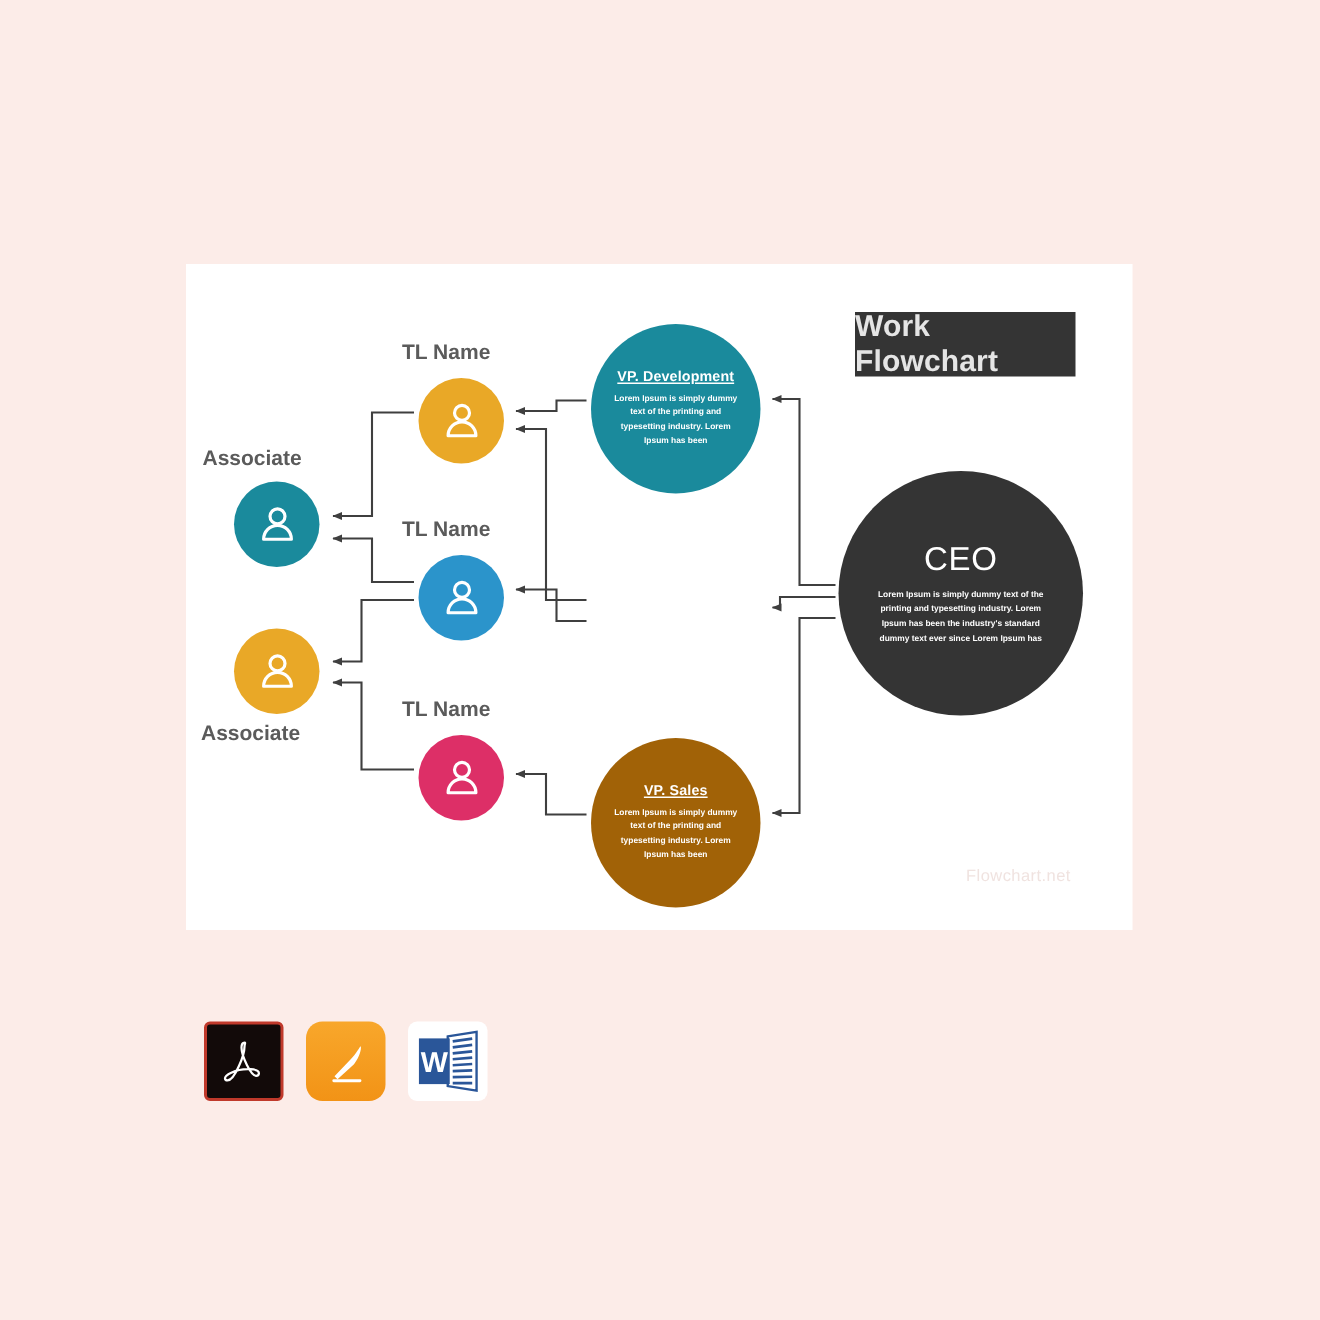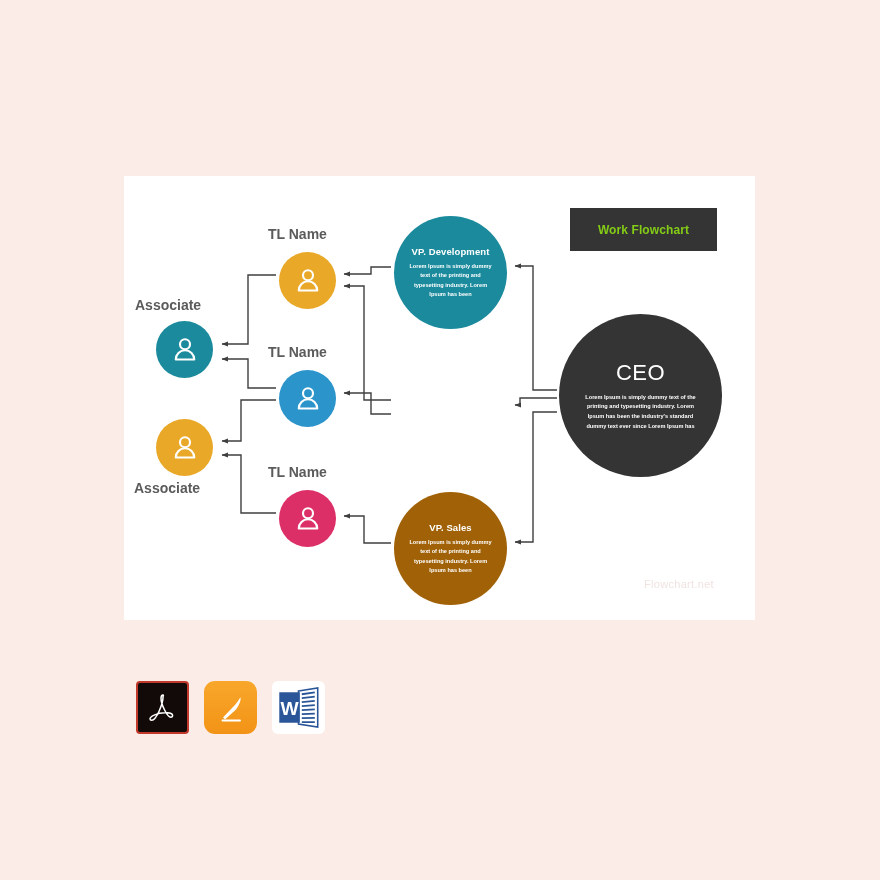--- a/index.html
+++ b/index.html
@@ -20,36 +20,36 @@
   }
 
   
   #title-chip{
     position:absolute; left:446px; top:32px;
     width:147px; height:43px;
     background:#343434;
     display:flex; align-items:center; justify-content:center;
   }
   #title-chip span{
-    color:#84cc16; font-size:12px; font-weight:700; letter-spacing:.1px;
+    color:#e5e5e5; font-size:20px; font-weight:700; letter-spacing:.1px;
   }
 
   
   #watermark{
     position:absolute; left:520px; top:402px;
     font-size:11px; color:#f0e3e0; letter-spacing:.3px;
   }
 
   
   .node{ position:absolute; border-radius:50%;
          display:flex; flex-direction:column; align-items:center;
          justify-content:center; text-align:center; color:#fff; }
 
   .vp{ width:113px; height:113px; padding:0 11px; }
-  .vp .vp-title{ font-size:9.5px; font-weight:700; margin-bottom:5px; letter-spacing:.1px;}
+  .vp .vp-title{ font-size:9.5px; font-weight:700; margin-bottom:5px; letter-spacing:.1px;text-decoration:underline;}
   .vp .vp-body{ font-size:5.6px; line-height:1.62; font-weight:600; }
 
   #ceo{
     width:163px; height:163px;
     background:#343434; left:435px; top:138px; padding:0 22px;
   }
   #ceo .ceo-title{ font-size:22px; font-weight:400; margin-bottom:7px; letter-spacing:.4px;}
   #ceo .ceo-body{ font-size:5.6px; line-height:1.72; font-weight:600; }
 
   #vp-dev{ background:#1a8a9c; left:270px; top:40px; }

